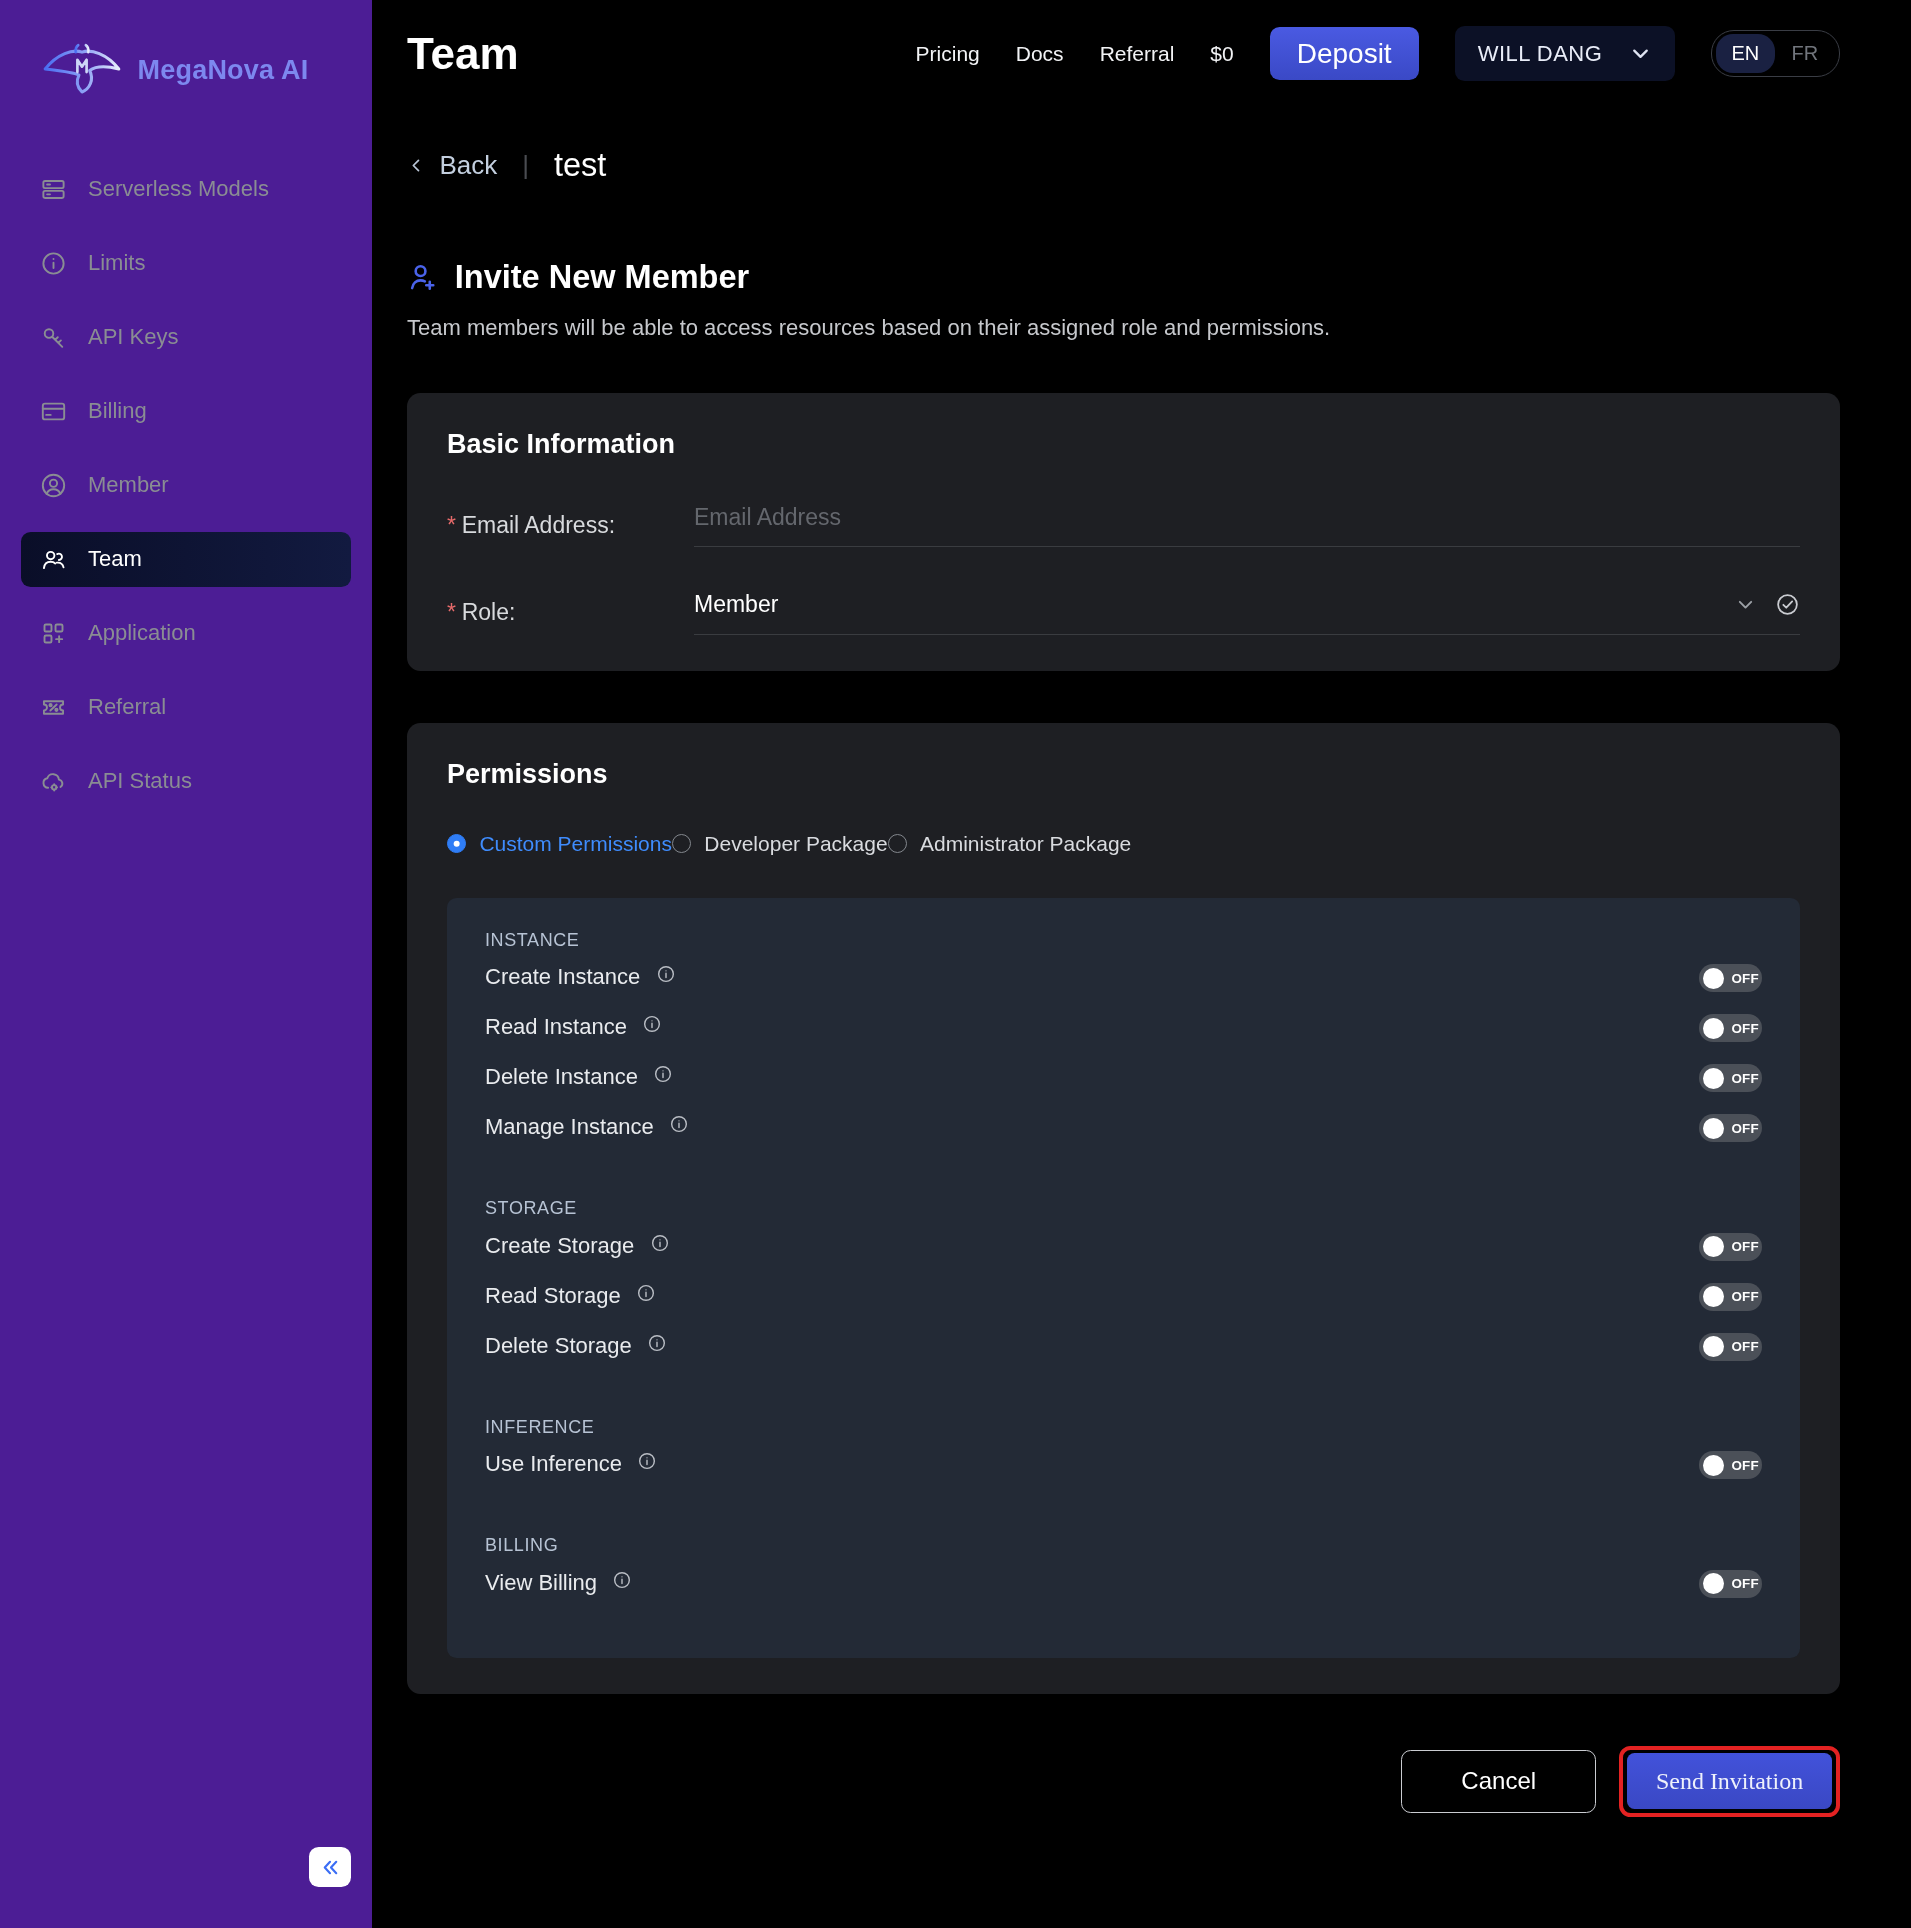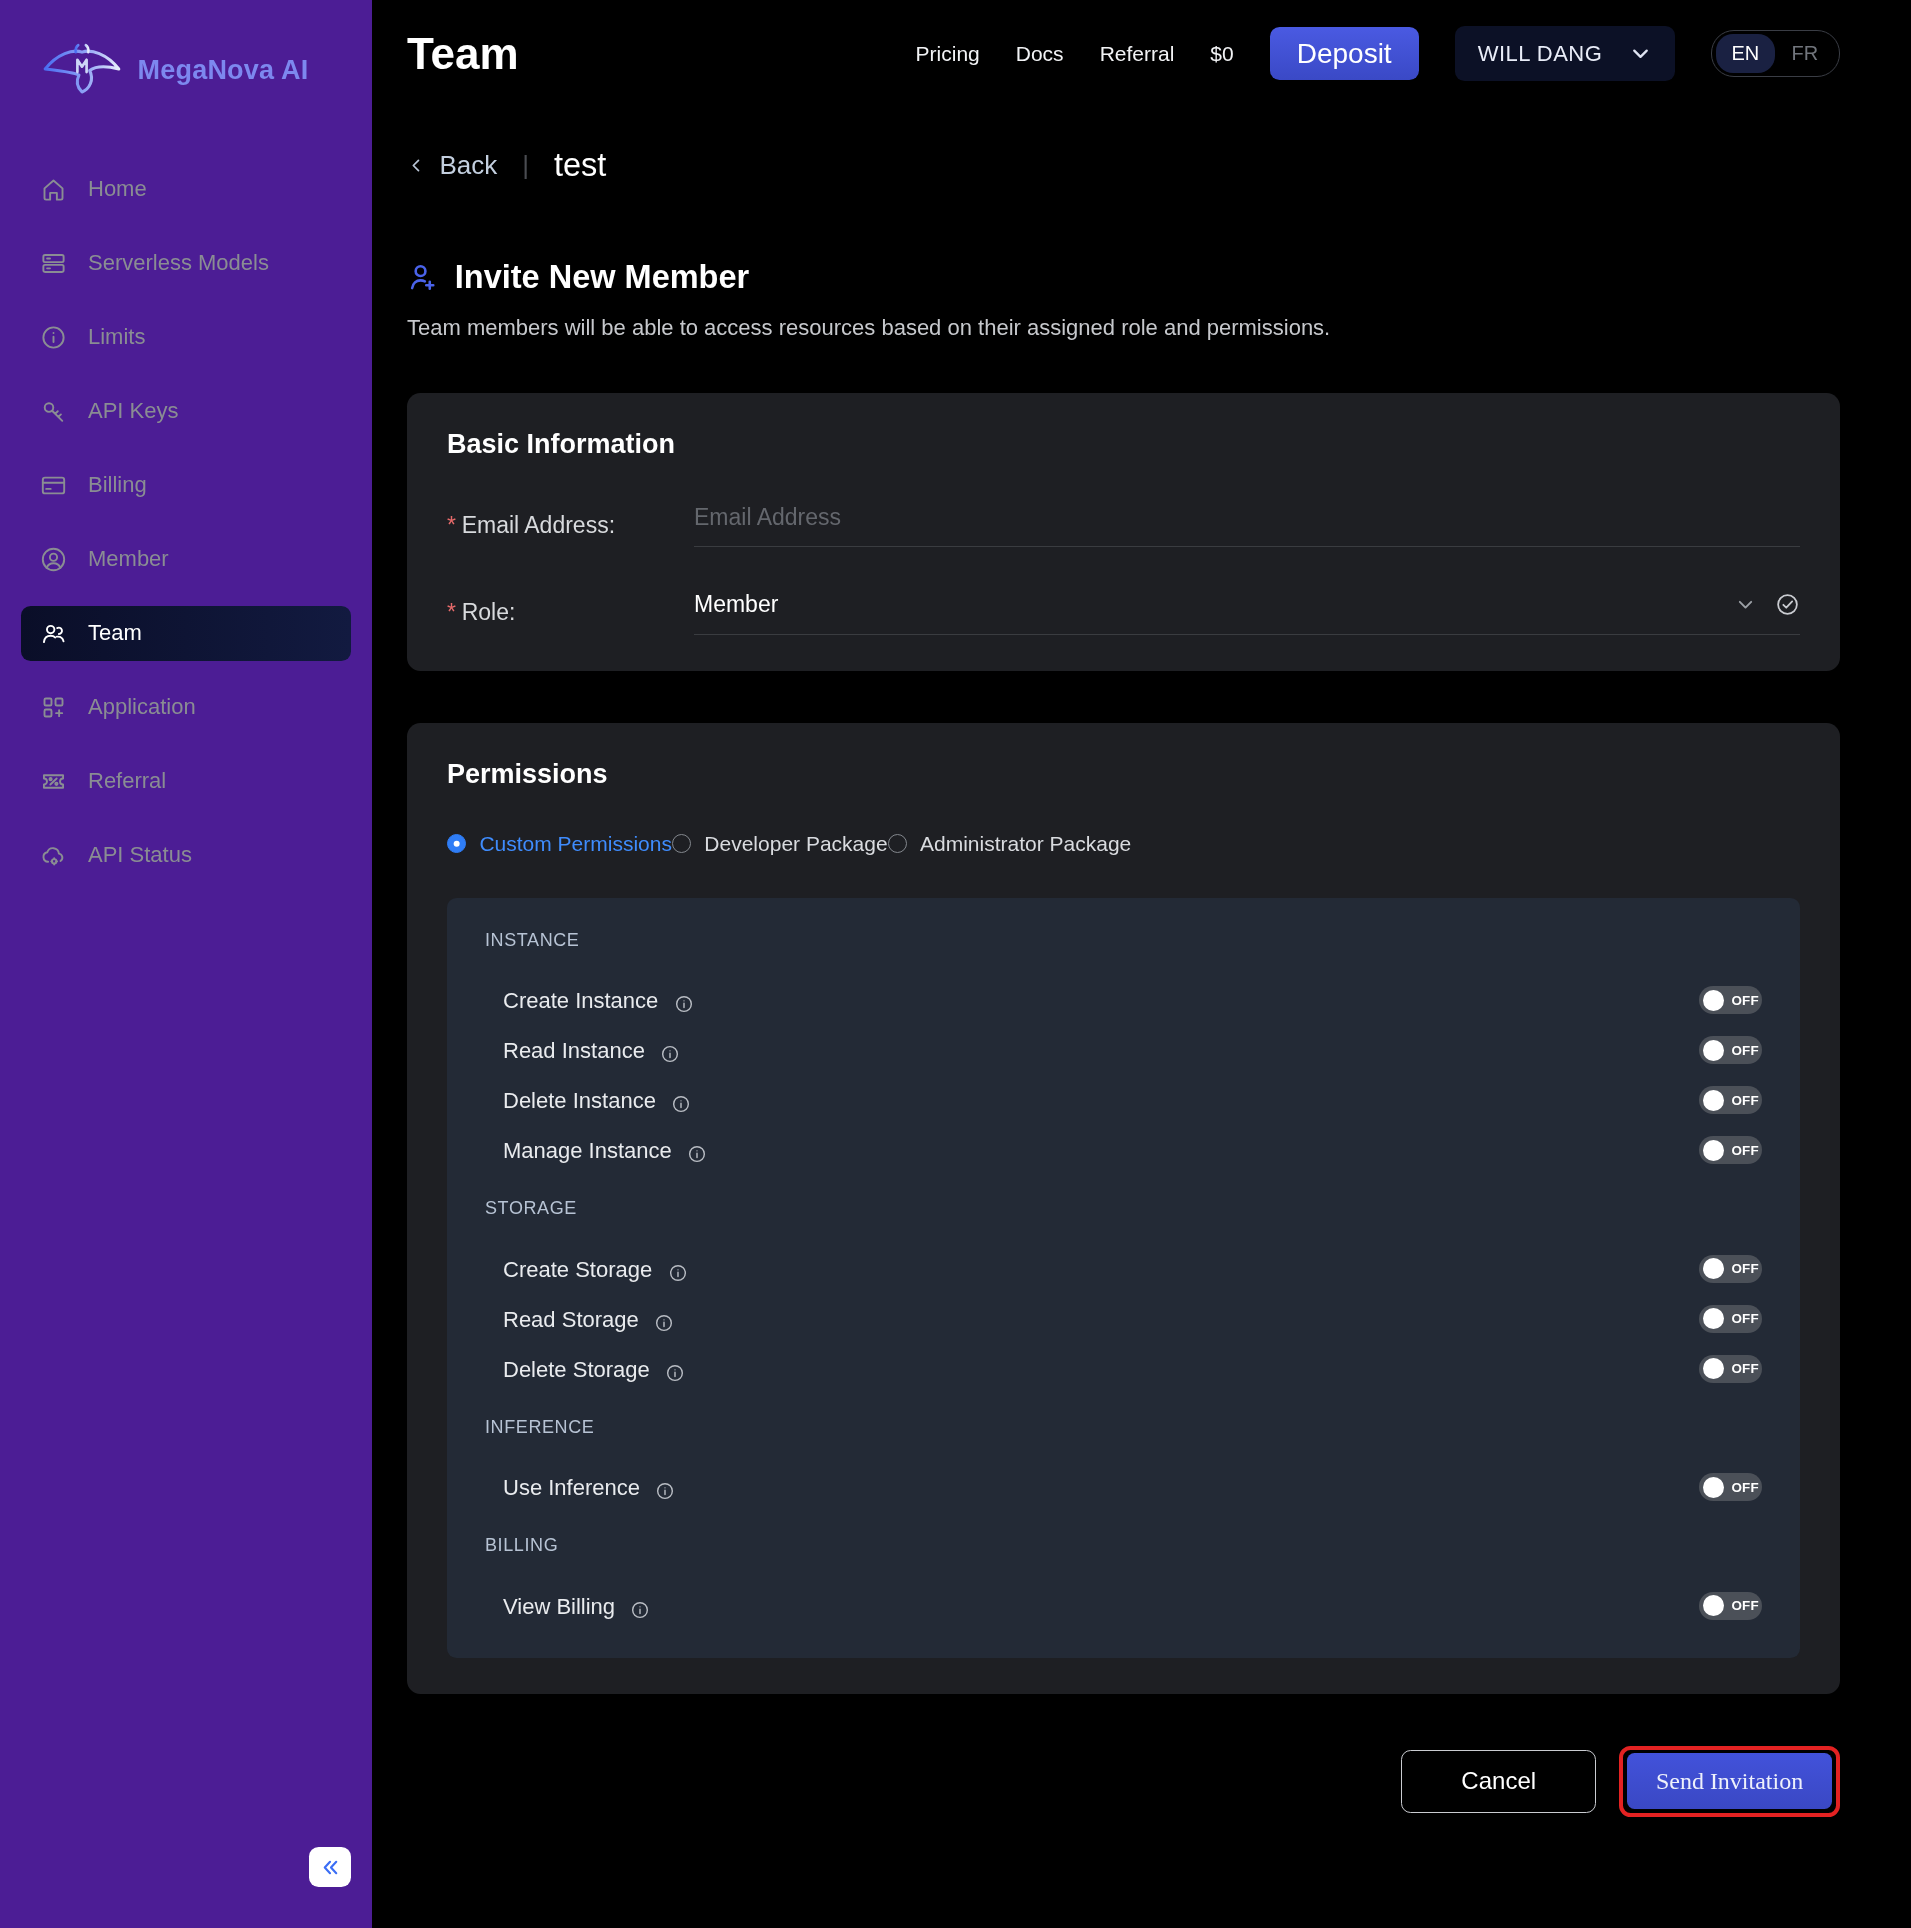--- a/index.html
+++ b/index.html
@@ -101,21 +101,21 @@
   .rdot.on { border-color:#2f7df6; background:#2f7df6; }
   .rdot.on::after {
     content:""; position:absolute; left:50%; top:50%; transform:translate(-50%,-50%);
     width:6.7px; height:6.7px; border-radius:50%; background:#fff;
   }
 
   .perm-panel { background:#232a36; border-radius:9.6px; margin-top:42px; padding:32.5px 38px 38px 38px; }
   .perm-group { margin-top:34px; }
   .perm-group:first-child { margin-top:0; }
   .group-name { font-size:18px; color:#b7c3d4; letter-spacing:0.6px; margin-bottom:13.4px; }
-  .perm-row { display:flex; align-items:flex-end; height:50px;margin-left:18px; }
+  .perm-row { display:flex; align-items:flex-start; height:50px; }
   .perm-label { font-size:22px; color:#e9ebee; }
   .perm-row .info-icon { width:20px; height:20px; color:#b9bdc4; margin-left:15.3px; cursor:pointer; }
   .toggle {
     margin-left:auto; width:63px; height:28px; background:#4b5058; border-radius:14.3px;
     display:flex; align-items:center; padding:0 8.6px 0 3.8px; gap:7.6px; cursor:pointer;
   }
   .knob { width:21px; height:21px; background:#fff; border-radius:50%; flex-shrink:0; }
   .toggle-text { font-size:13.4px; font-weight:bold; color:#fff; letter-spacing:0.3px; }
 
   .footer-row { display:flex; justify-content:flex-end; align-items:center; gap:23px; margin-top:52px; }
@@ -145,26 +145,20 @@
       </defs>
       <path fill="none" stroke="url(#mg)" stroke-width="4" stroke-linejoin="round" d="M12 38 C28 18 48 12 60 16 C72 12 92 18 108 38 C92 34 78 34 70 40 C76 52 70 64 60 68 C54 62 52 54 56 46 C48 42 28 40 12 38 Z"></path>
       <path fill="none" stroke="url(#mg)" stroke-width="3.5" stroke-linecap="round" d="M52 16c-1-4 1-8 3-9M68 16c1-4-1-8-3-9"></path>
       <path fill="none" stroke="#cdd6f7" stroke-width="3.5" stroke-linecap="round" stroke-linejoin="round" d="M54 42V26l6 9 6-9v16"></path>
     </svg>
     <span class="brand-name">MegaNova AI</span>
   </div>
   <nav class="nav">
       <div class="nav-item">
         <svg class="nav-icon" viewBox="0 0 24 24" fill="none" stroke="currentColor" stroke-width="1.7" stroke-linecap="round" stroke-linejoin="round">
-          <path d="M4 11l8-7 8 7v8.6a1.4 1.4 0 0 1-1.4 1.4H15v-6H9v6H5.4A1.4 1.4 0 0 1 4 19.6z"></path>
-        </svg>
-        <span>Home</span>
-      </div>
-      <div class="nav-item">
-        <svg class="nav-icon" viewBox="0 0 24 24" fill="none" stroke="currentColor" stroke-width="1.7" stroke-linecap="round" stroke-linejoin="round">
           <rect x="3" y="4.5" width="18" height="6.3" rx="1.4"></rect>
           <rect x="3" y="13.2" width="18" height="6.3" rx="1.4"></rect>
           <path d="M6.3 7.6h2.6M6.3 16.3h2.6"></path>
         </svg>
         <span>Serverless Models</span>
       </div>
       <div class="nav-item">
         <svg class="nav-icon" viewBox="0 0 24 24" fill="none" stroke="currentColor" stroke-width="1.7" stroke-linecap="round" stroke-linejoin="round">
           <circle cx="12" cy="12" r="9"></circle>
           <path d="M12 8h.01M12 11.4V16"></path>

